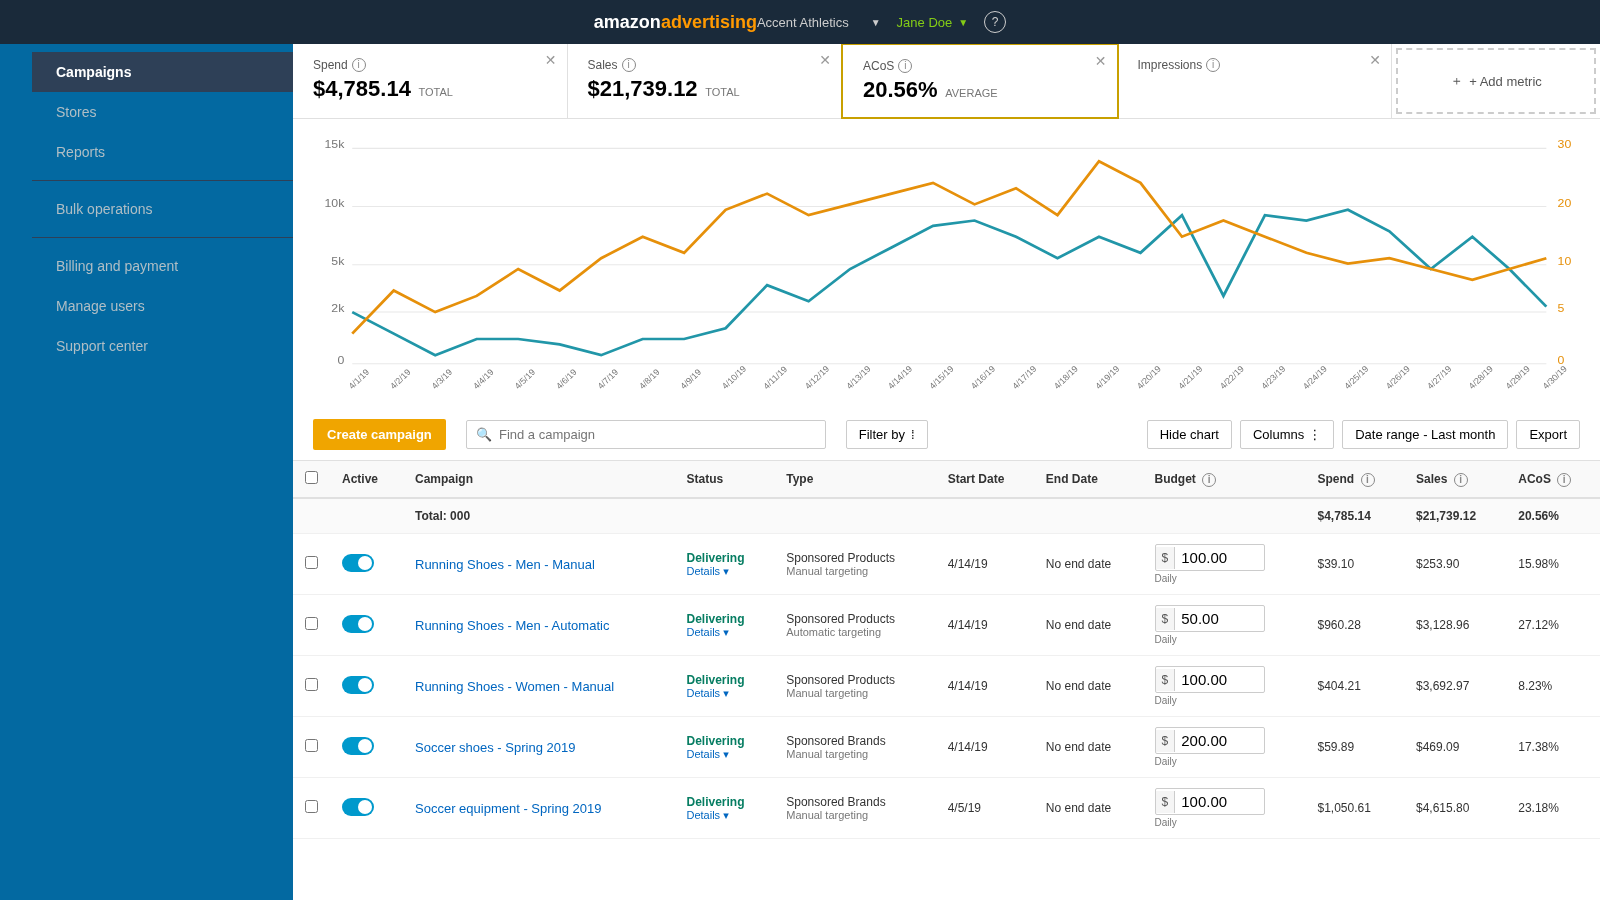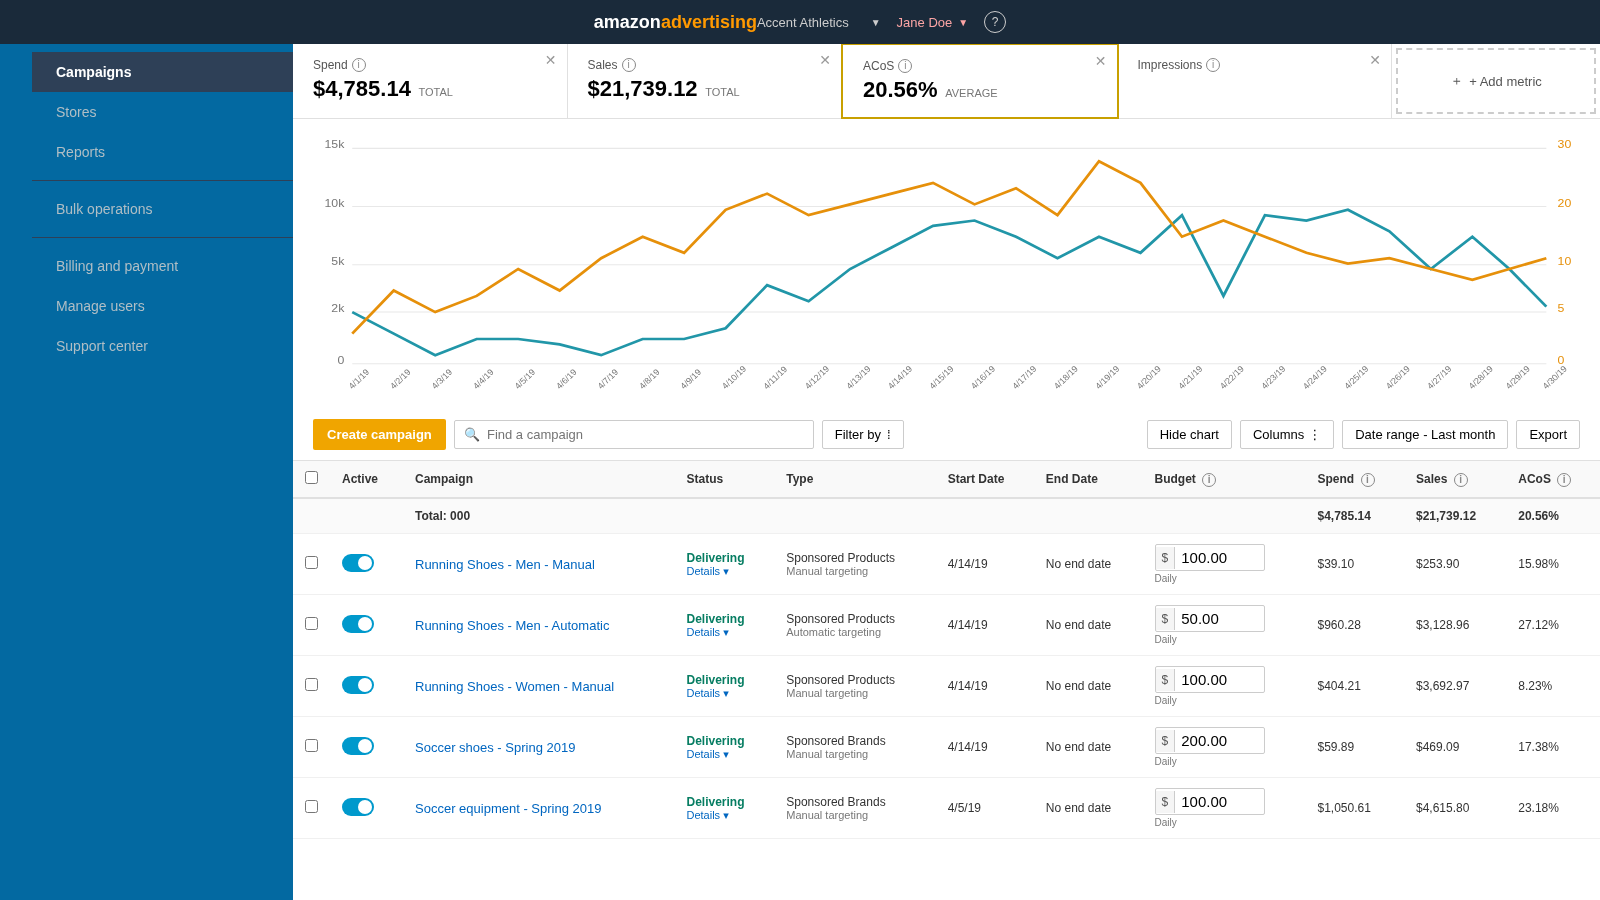--- a/index.html
+++ b/index.html
@@ -38,21 +38,21 @@
       align-items: center;
       gap: 22px;
       cursor: pointer;
       color: #ccc;
     }
     .top-nav-right .user {
       display: flex;
       align-items: center;
       gap: 6px;
       cursor: pointer;
-      color: #fca5a5;
+      color: #84cc16;
     }
     .chevron { font-size: 10px; }
     .help-icon {
       border: 1px solid #ccc;
       border-radius: 50%;
       width: 22px;
       height: 22px;
       display: flex;
       align-items: center;
       justify-content: center;
@@ -173,21 +173,21 @@
     .chart-area {
       background: white;
       padding: 10px 20px 0 20px;
       position: relative;
     }
 
     
     .toolbar {
       display: flex;
       align-items: center;
-      gap: 8px;
+      gap: 20px;
       padding: 10px 20px;
       background: white;
       border-bottom: 1px solid #e0e0e0;
     }
     .btn-create {
       background: #f0a500;
       color: white;
       border: none;
       padding: 8px 14px;
       font-size: 13px;

